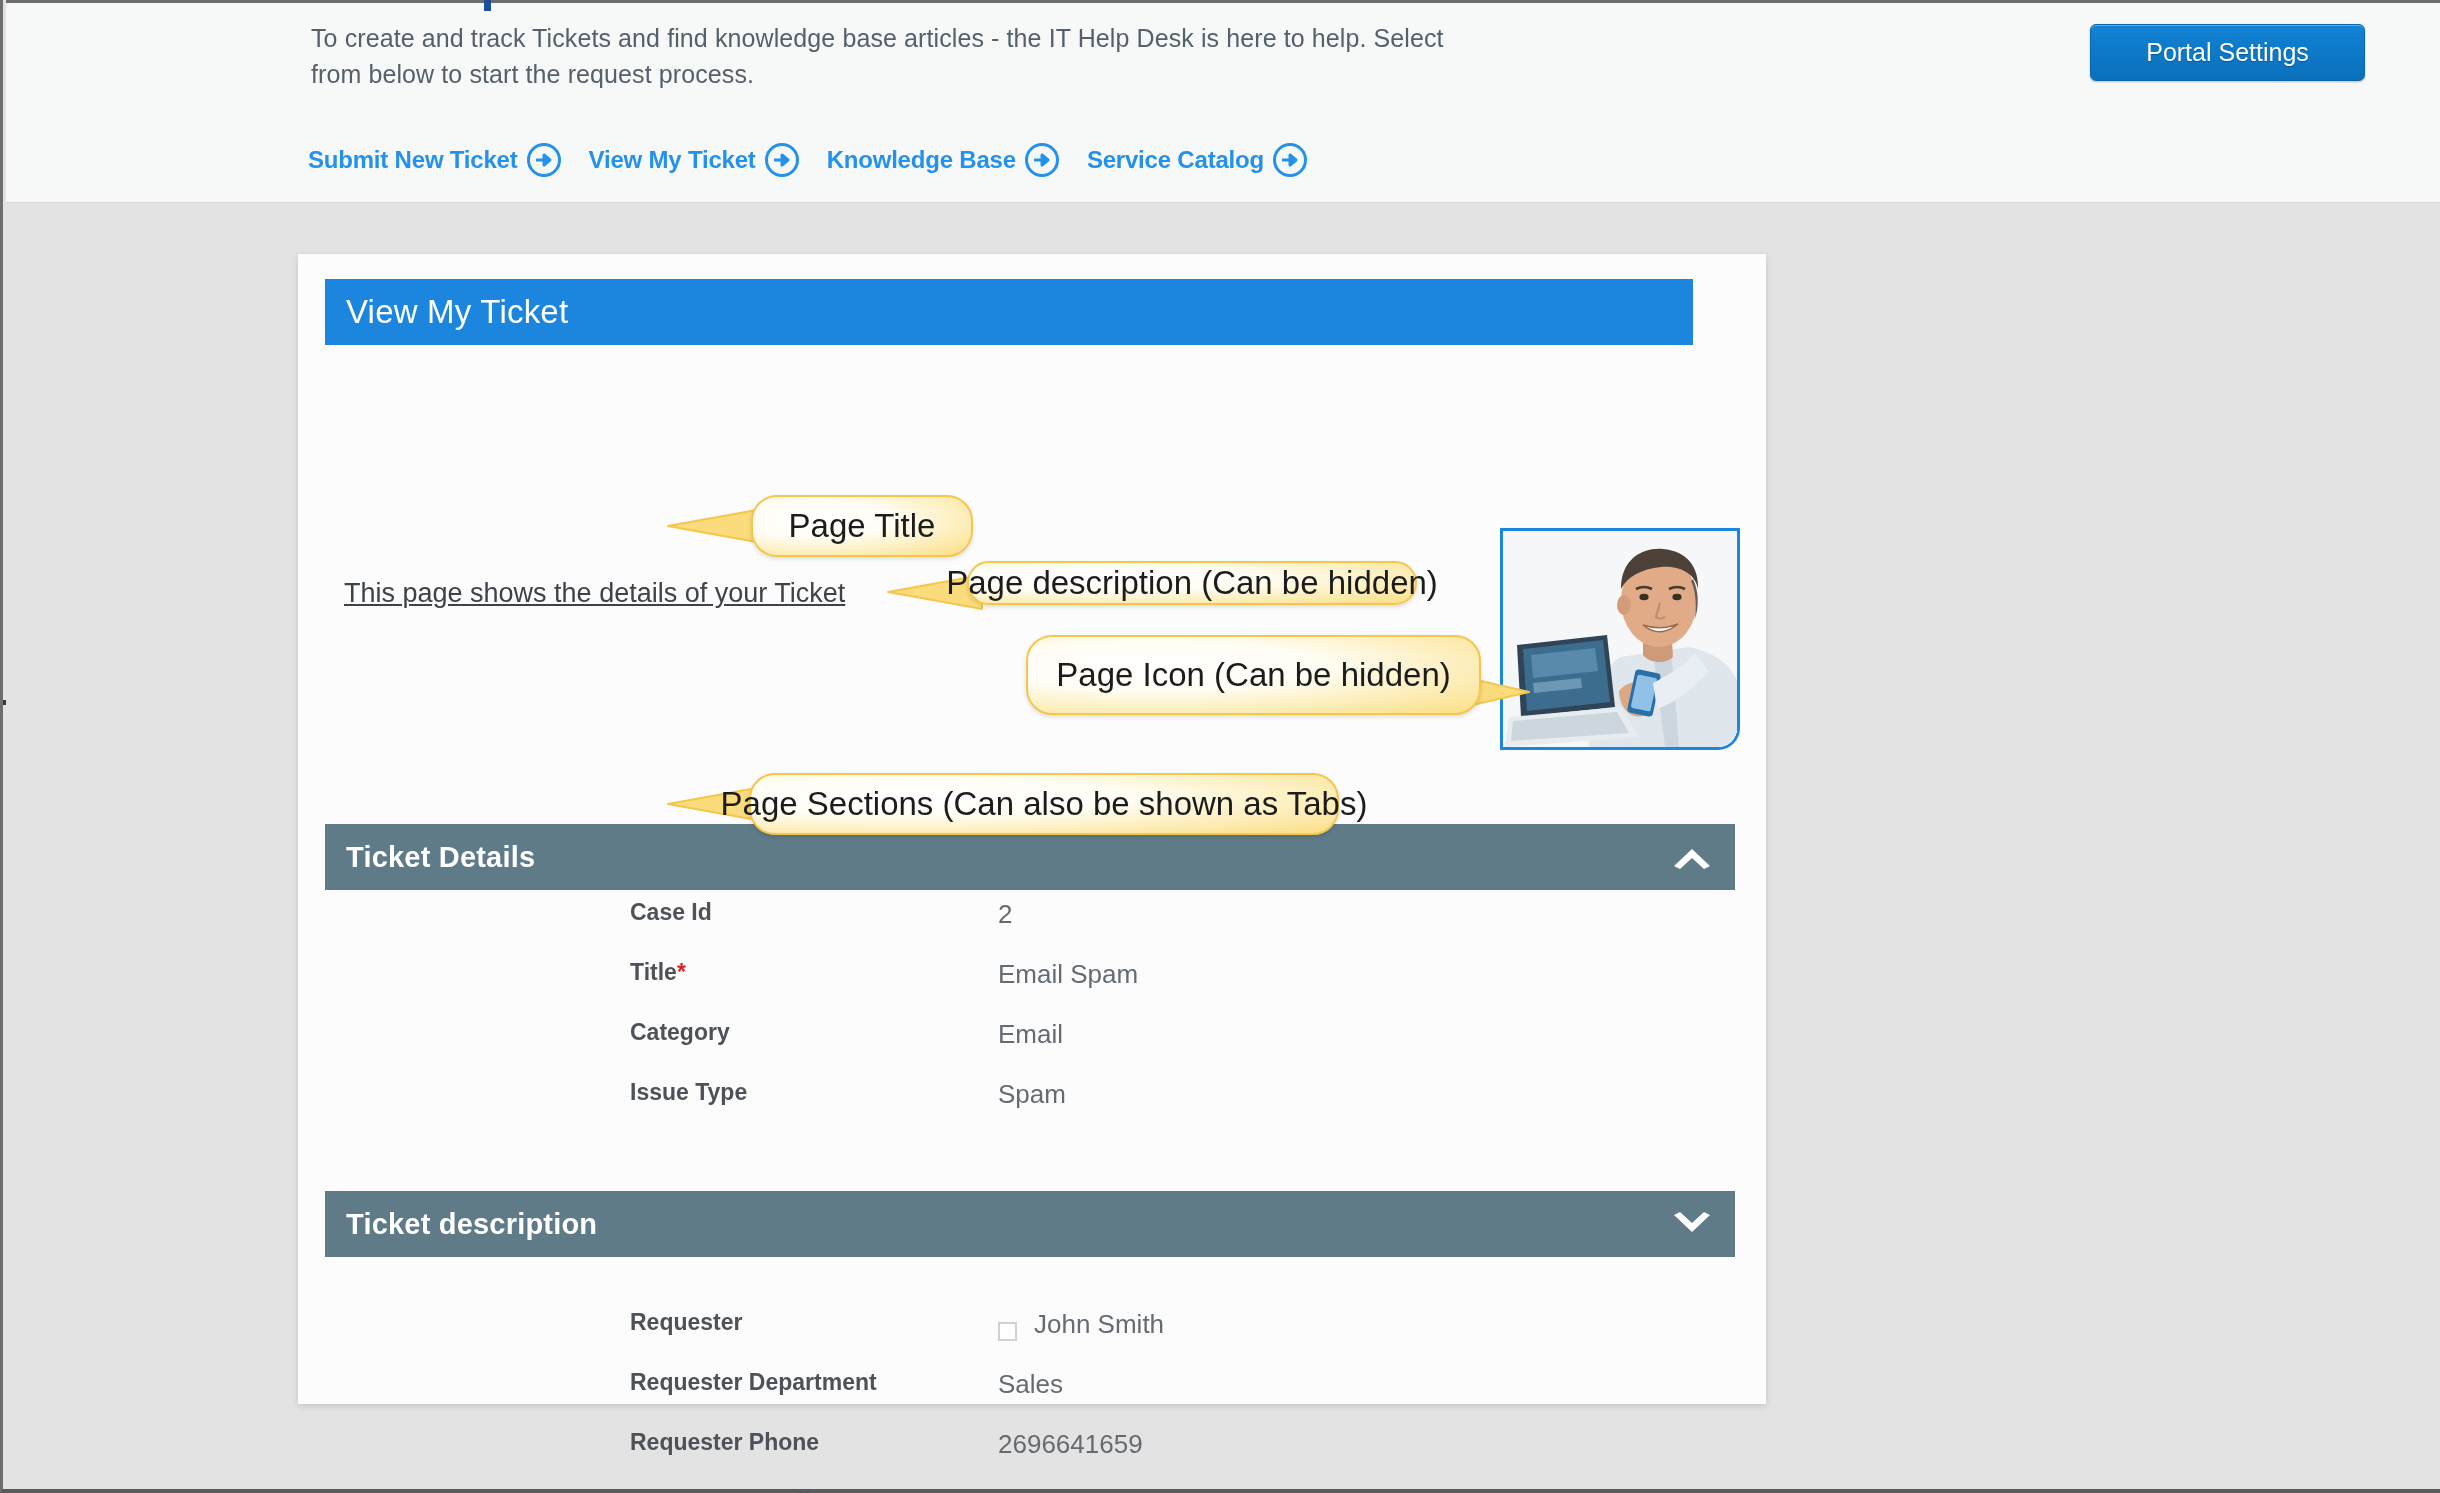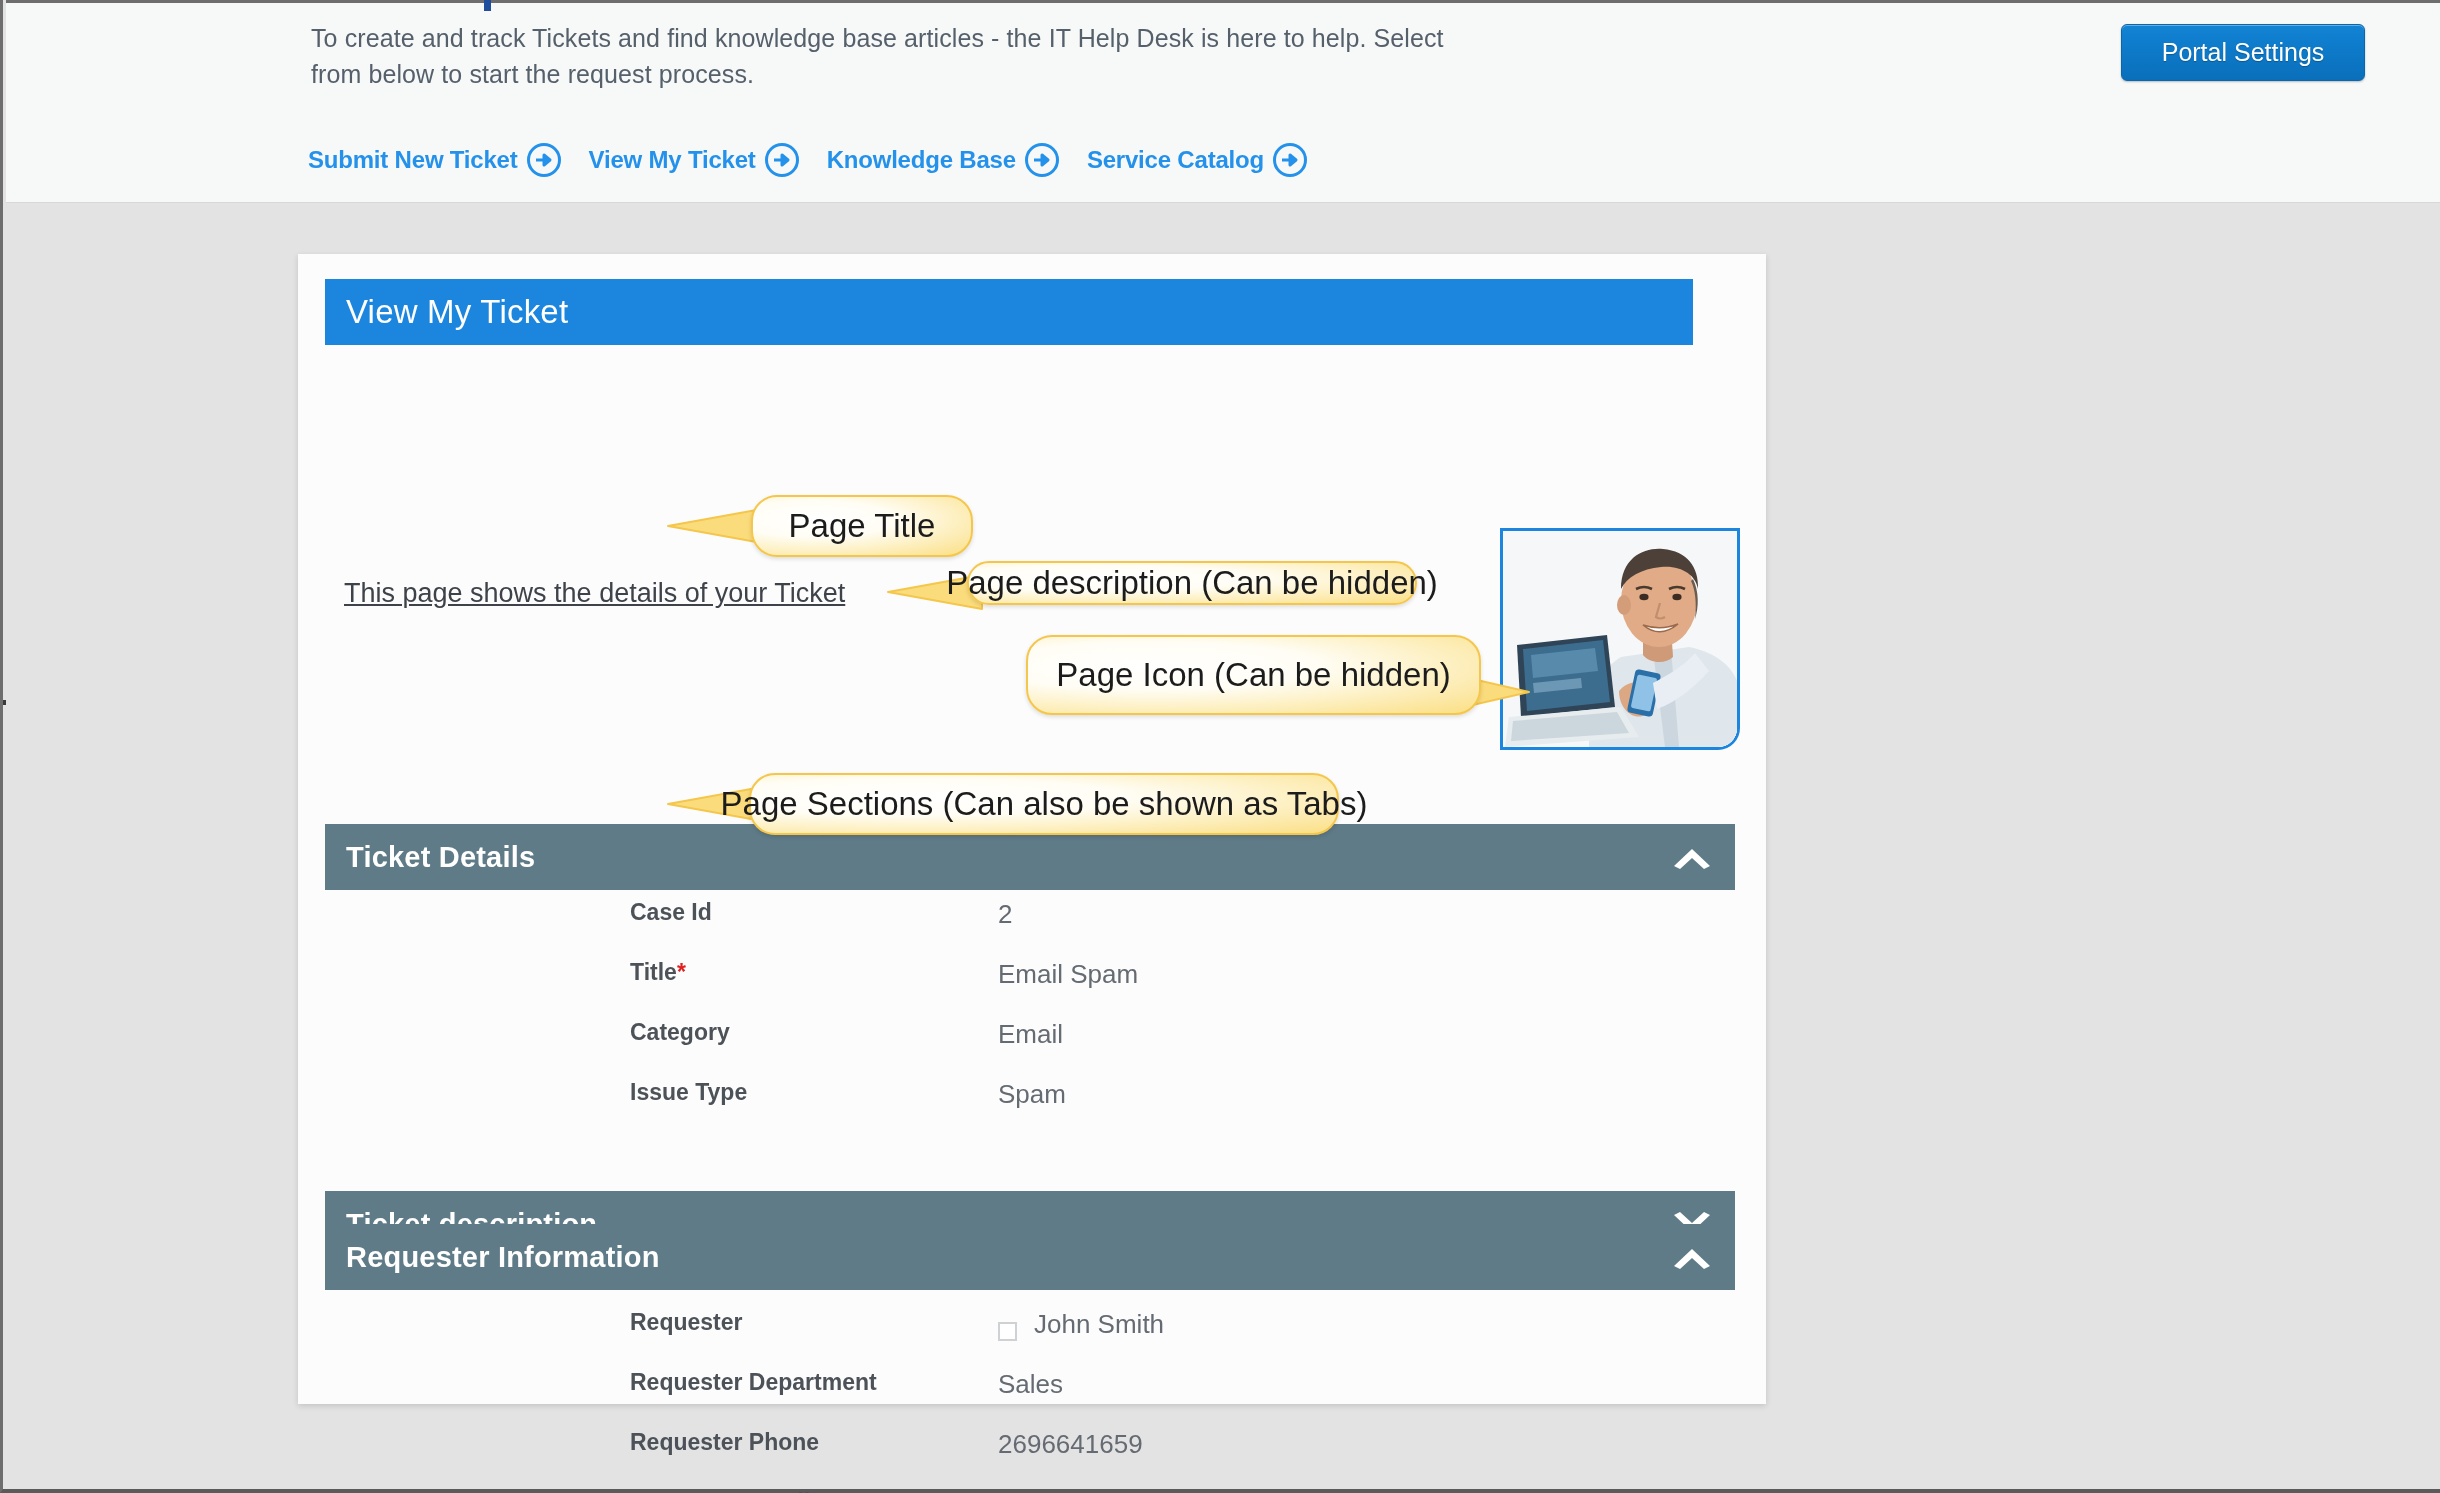--- a/index.html
+++ b/index.html
@@ -116,21 +116,21 @@
     white-space: nowrap;
     letter-spacing: -0.2px;
   }
   .nav-arrow { display:block; }
 
   
   #portal-settings-btn {
     position: absolute;
     right: 78px;
     top: 24px;
-    width: 244px;
+    width: 275px;
     height: 57px;
     border-radius: 6px;
     background: linear-gradient(180deg, #1383d4 0%, #0d7ac9 45%, #0a6fbb 100%);
     border: 1px solid #0a66ad;
     box-shadow: inset 0 1px 0 rgba(255,255,255,0.35), 0 1px 2px rgba(0,0,0,0.25);
     color: #ffffff;
     font-size: 25px;
     display: flex;
     align-items: center;
     justify-content: center;
@@ -393,26 +393,20 @@
         </svg>
       </div>
 
       <div class="section-bar" id="sec-ticket-description">
         <span class="section-title">Ticket description</span>
         <svg class="chev" width="42" height="26" viewBox="0 0 42 26">
           <path d="M3 4 L21 21 L39 4 L33 1 L21 12 L9 1 Z" fill="#ffffff"></path>
         </svg>
       </div>
 
-      <div class="section-bar" id="sec-requester-info">
-        <span class="section-title">Requester Information</span>
-        <svg class="chev" width="42" height="26" viewBox="0 0 42 26">
-          <path d="M3 22 L21 5 L39 22 L33 25 L21 14 L9 25 Z" fill="#ffffff"></path>
-        </svg>
-      </div>
 
     </div>
 
     <div id="page-description">This page shows the details of your Ticket</div>
 
     <div id="page-icon">
       <svg width="234" height="216" viewBox="0 0 234 216">
         <rect width="234" height="216" fill="#fdfdfd"></rect>
 
         <rect x="0" y="0" width="234" height="216" fill="#f6f7f8"></rect>

